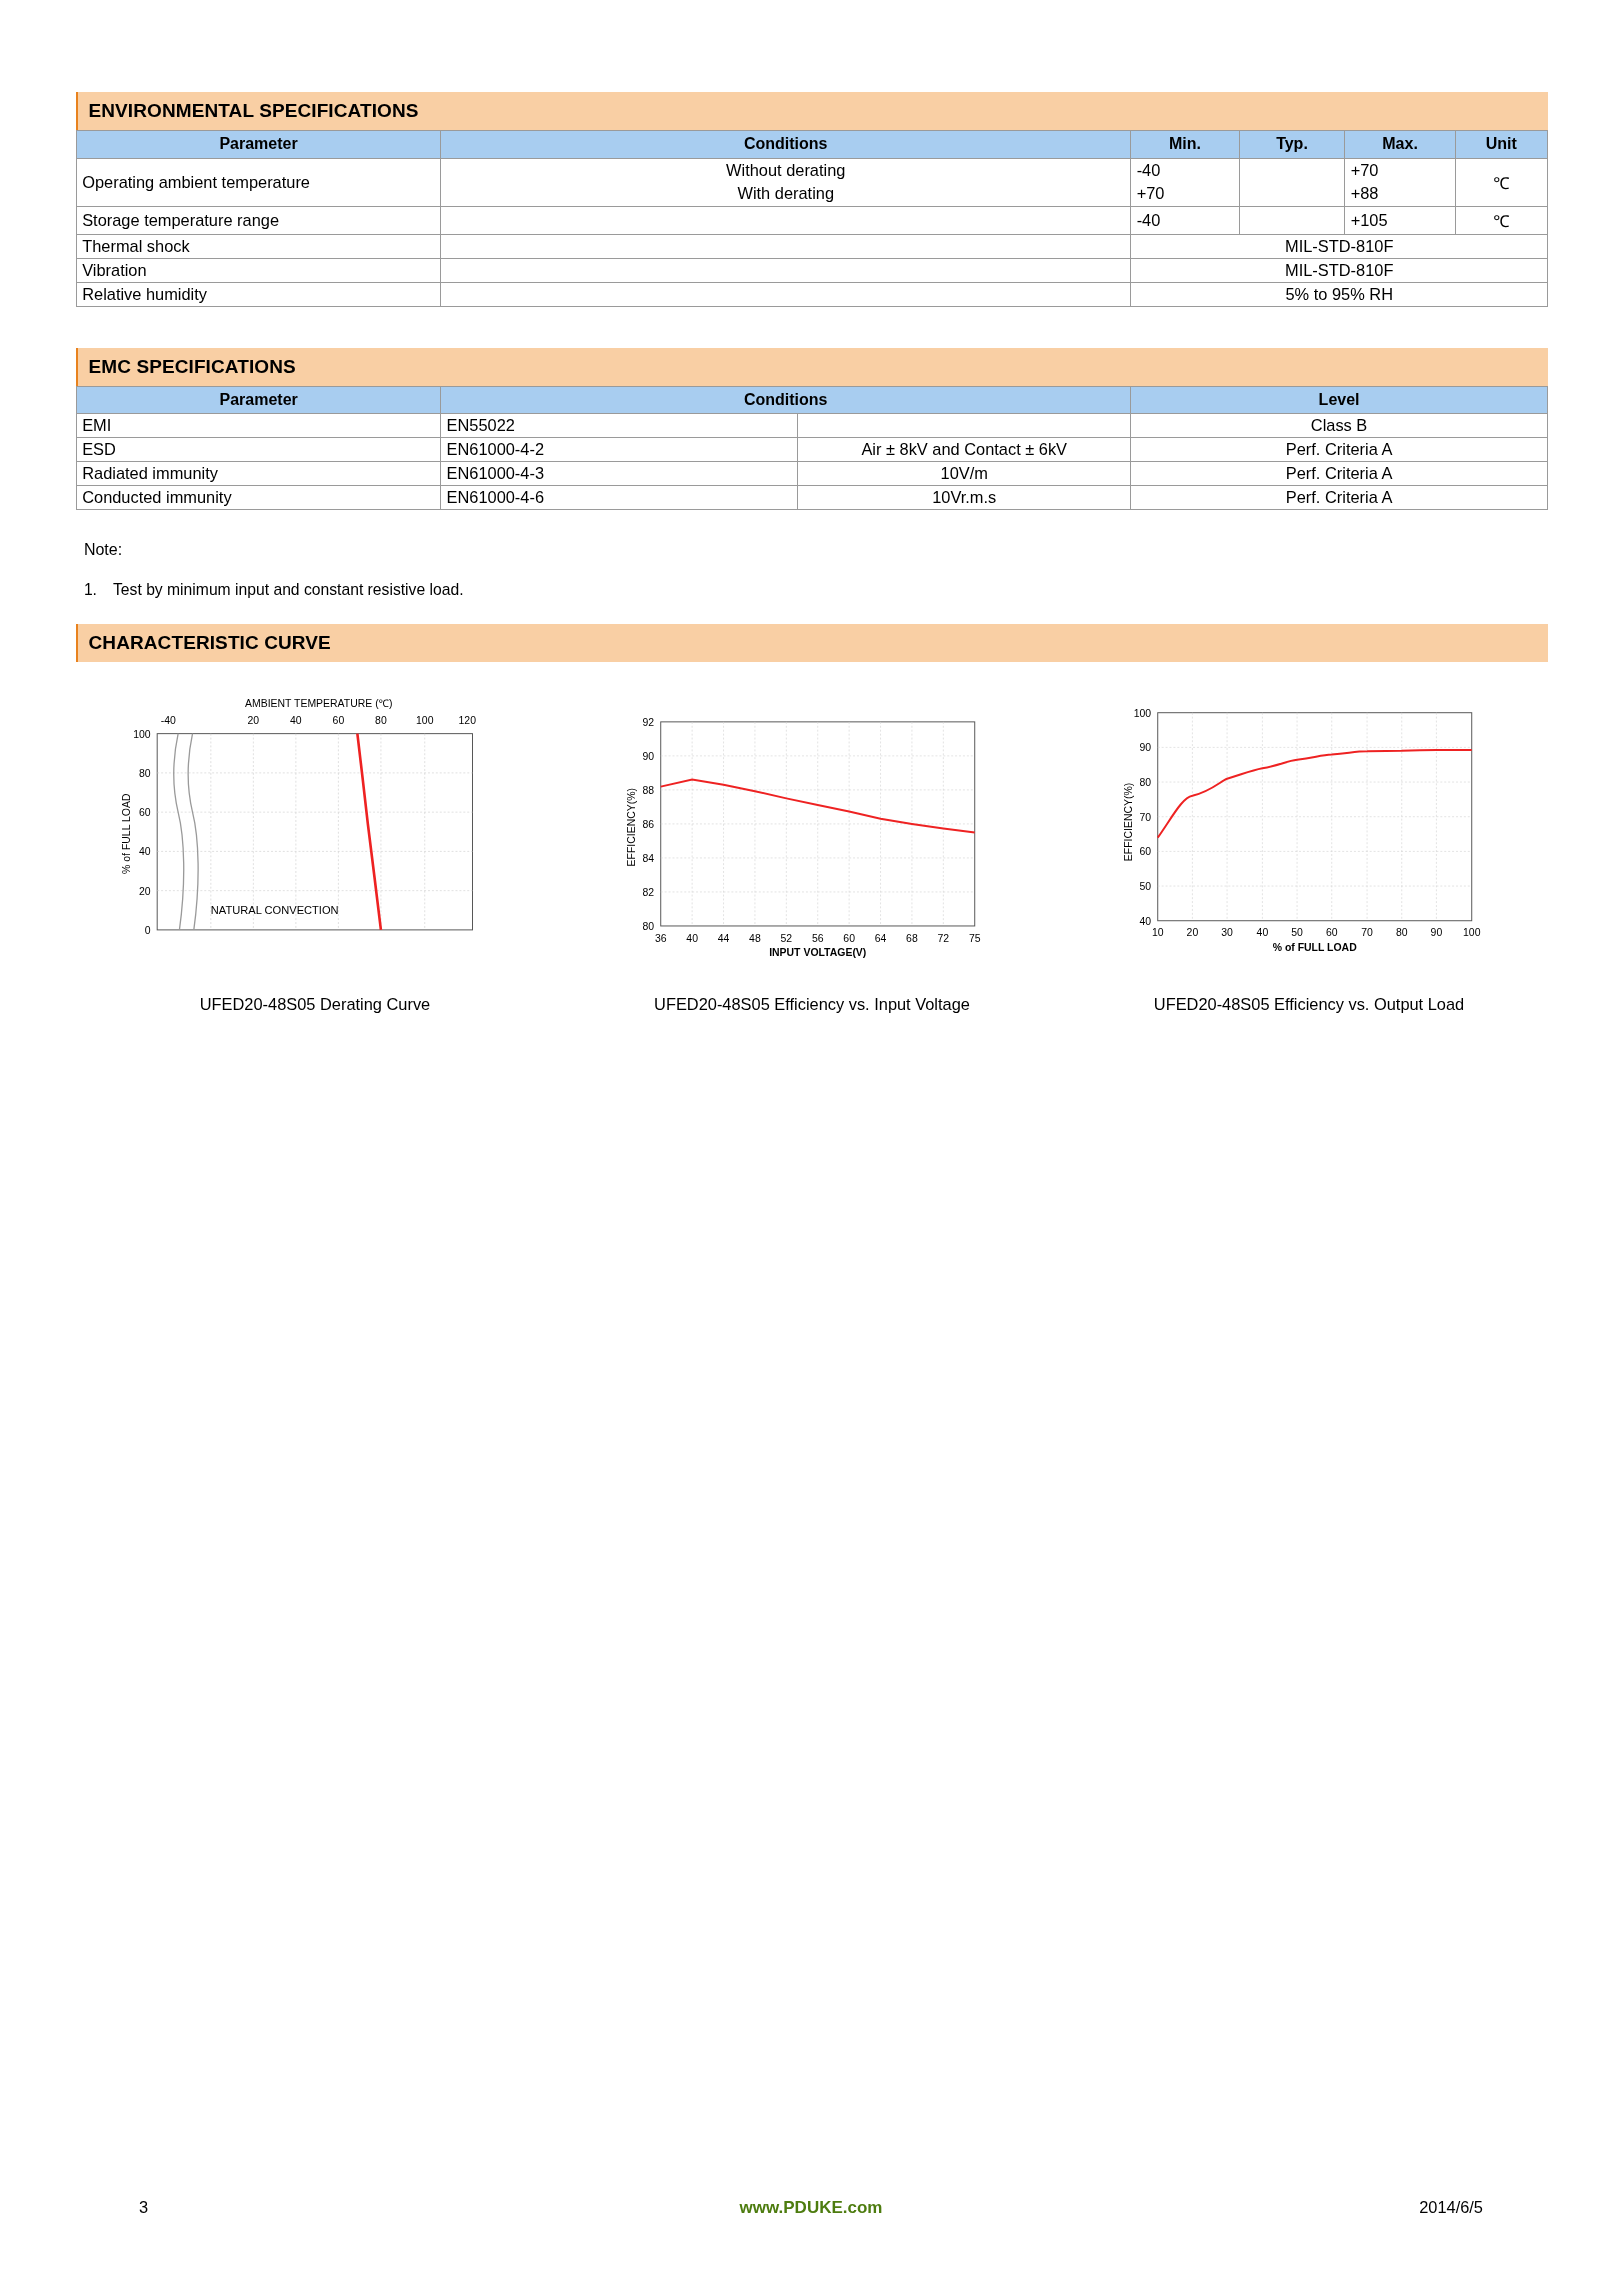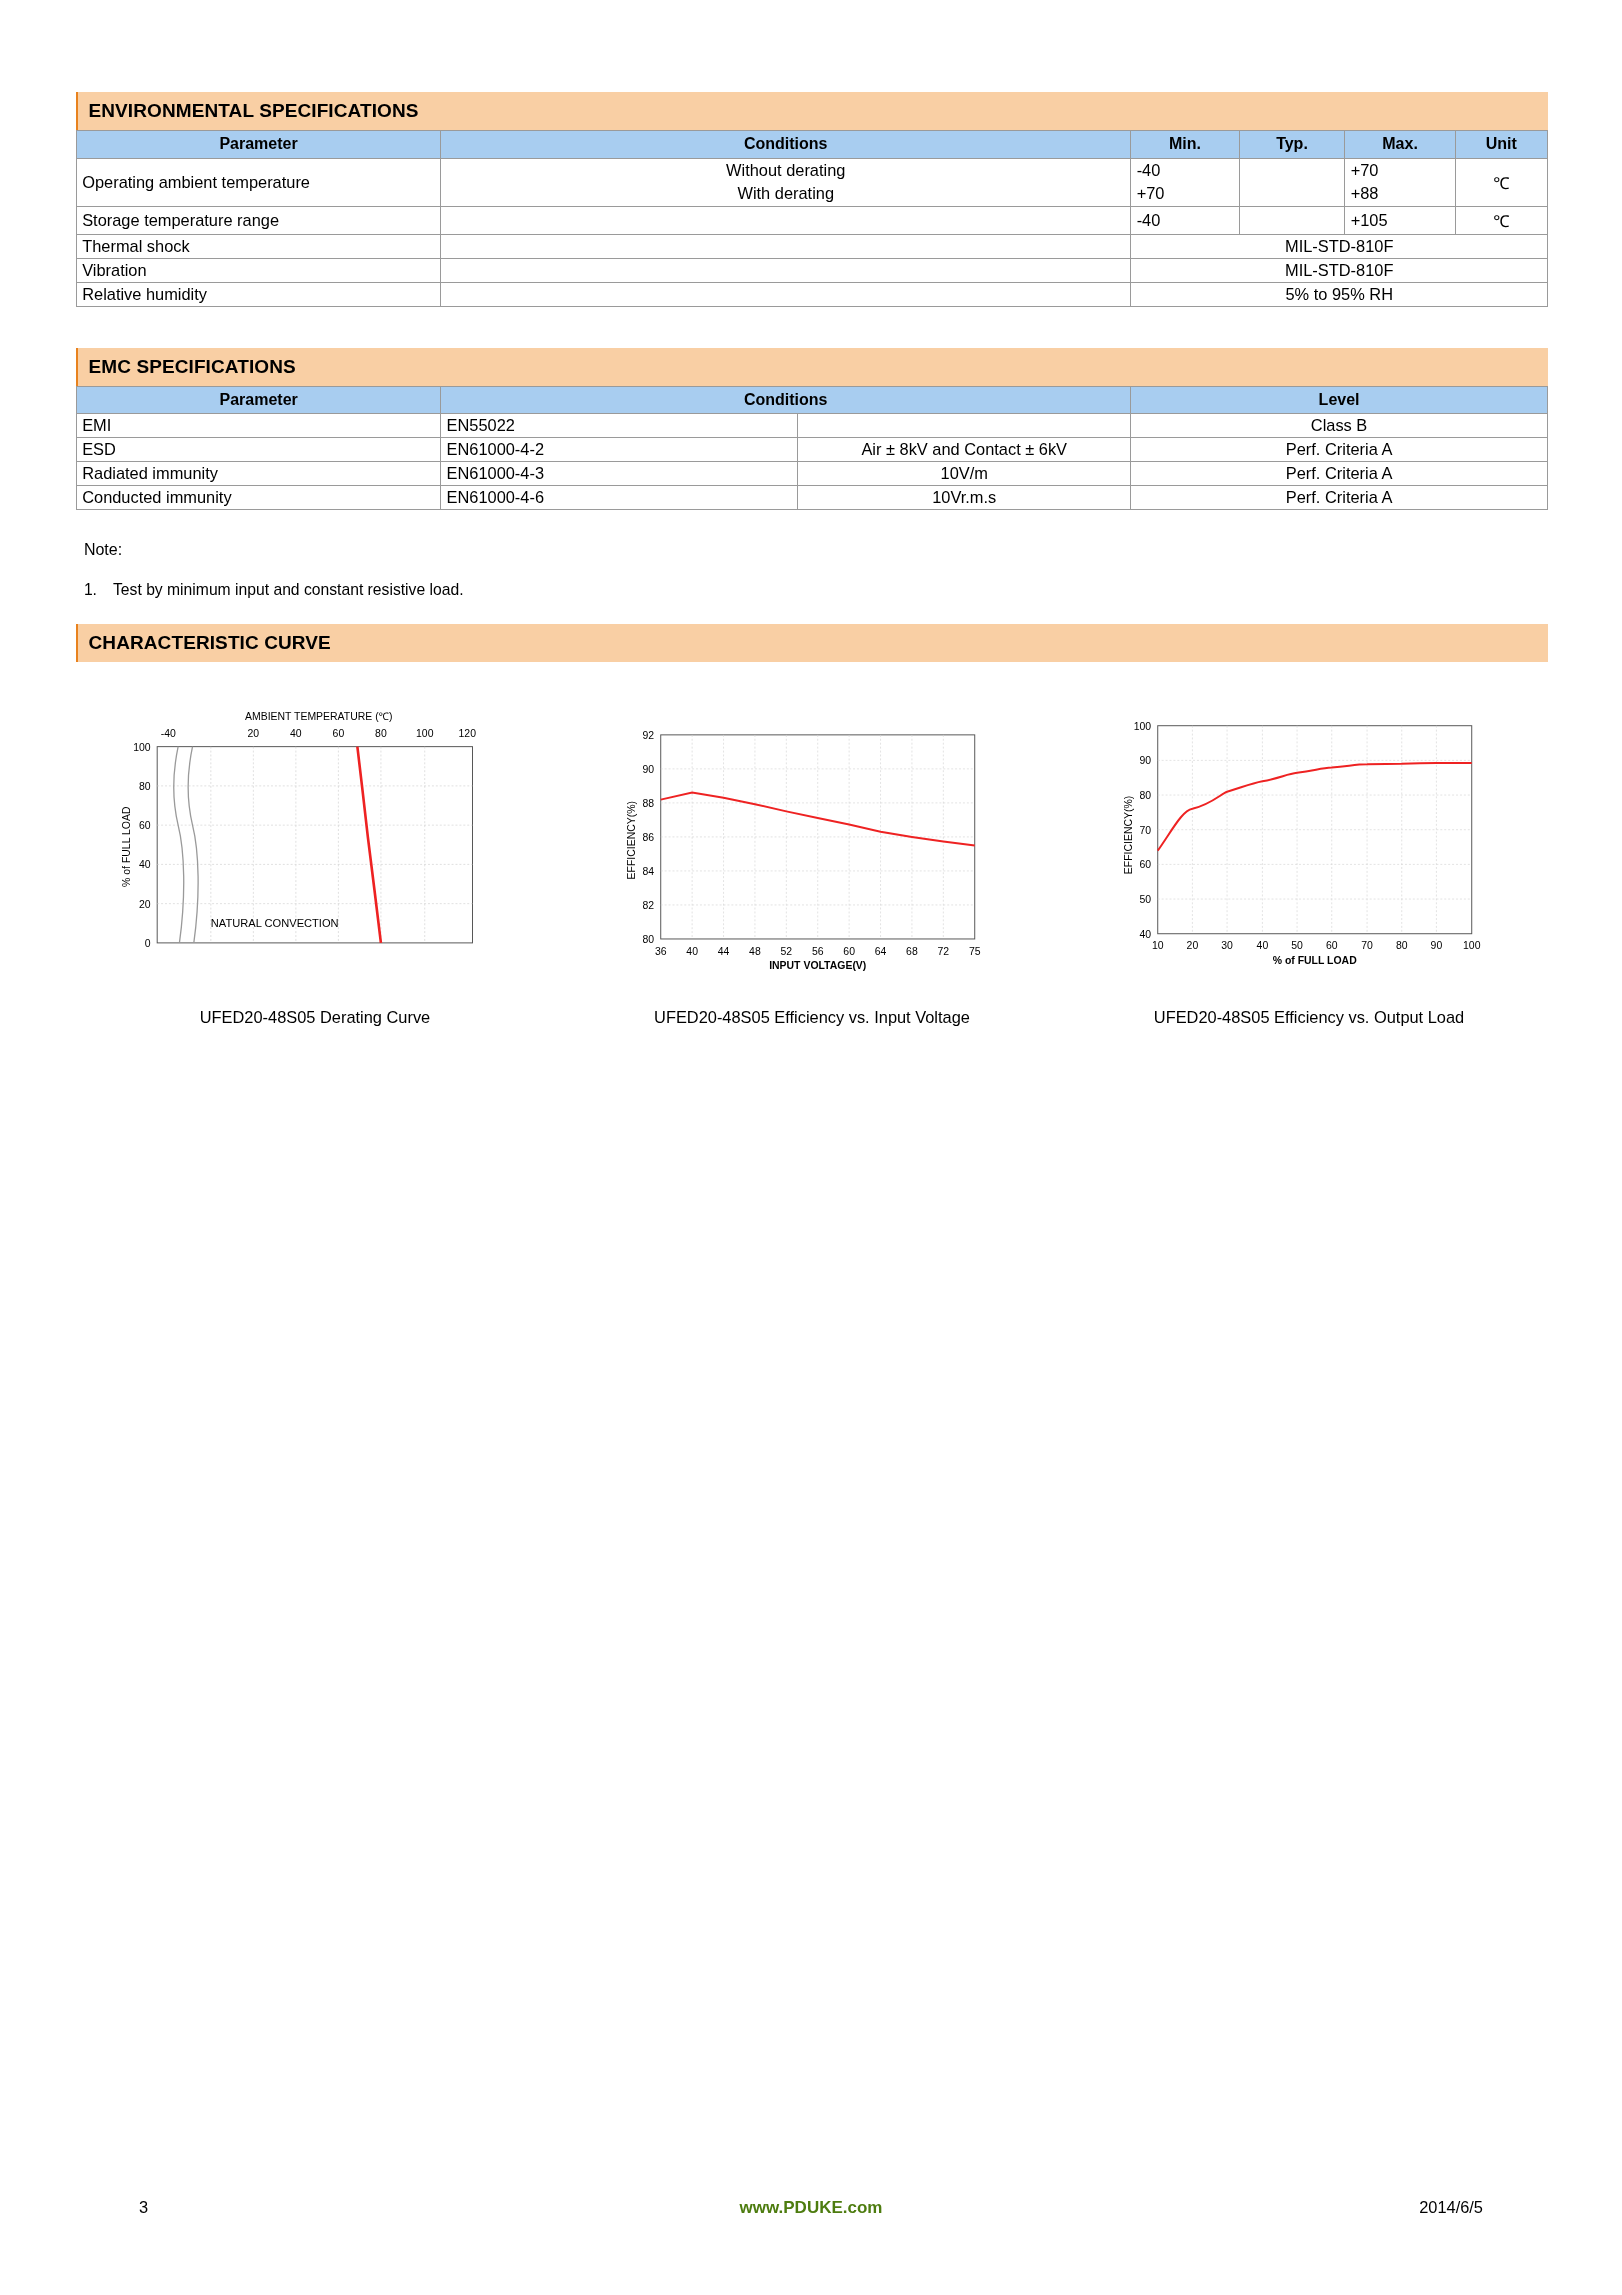--- a/index.html
+++ b/index.html
@@ -83,21 +83,21 @@
   }
   .note-item .num {
     position: absolute;
     left: 7.9px;
     top: 0;
   }
 
   
   .charts {
     display: flex;
-    margin-top: 44px;
+    margin-top: 31px;
     justify-content: space-between;
   }
   .chart-block {
     width: 478px;
     position: relative;
   }
   .chart-caption {
     text-align: center;
     font-size: 16.4px;
     margin-top: 14.4px;

